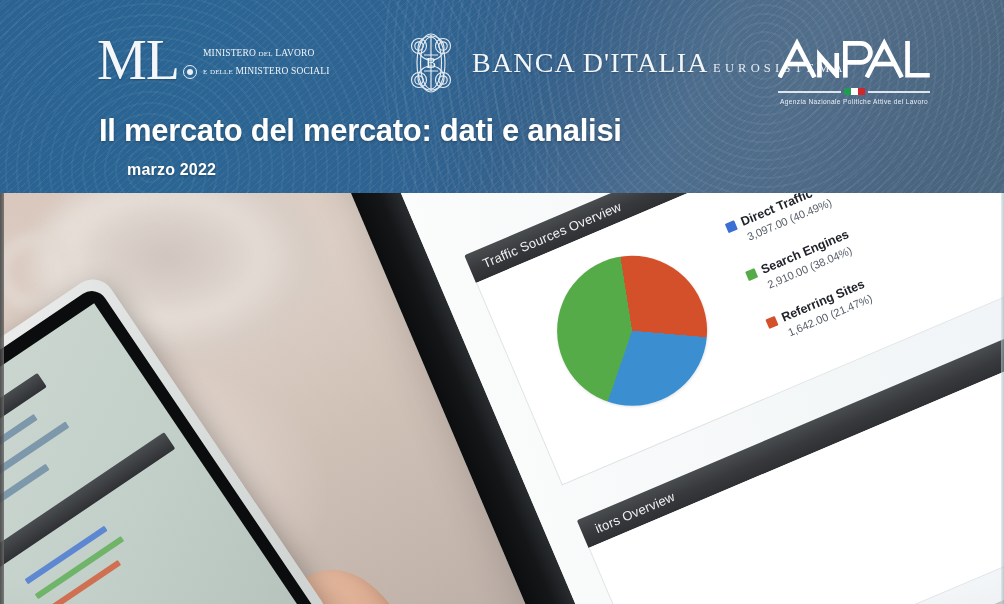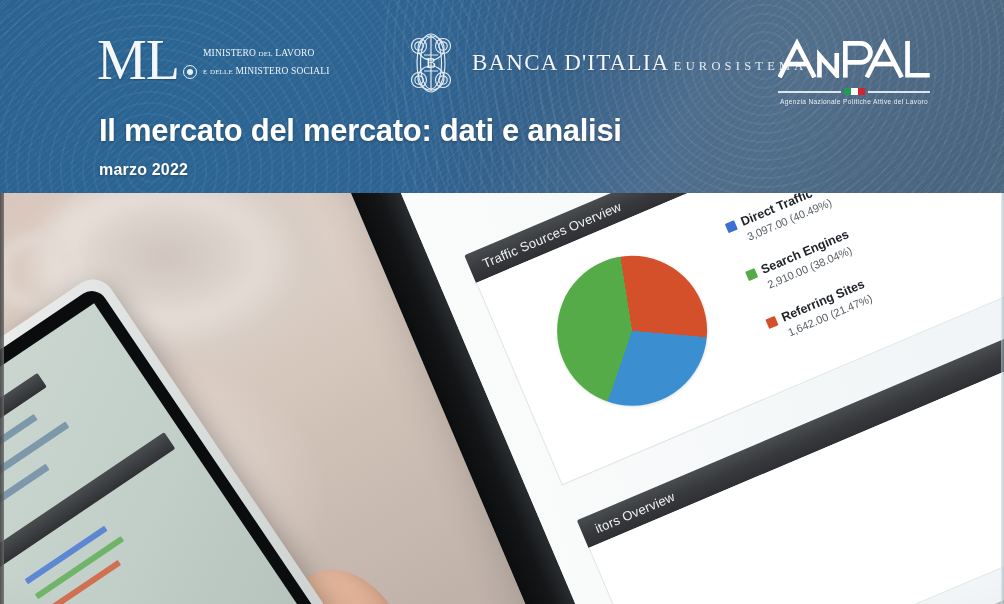--- a/index.html
+++ b/index.html
@@ -119,21 +119,21 @@
   #logo-ml .words .l1 { font-size:9.5px; letter-spacing:0.15px; white-space:nowrap; }
   #logo-ml .words .l2 { font-size:9.5px; letter-spacing:0.15px; white-space:nowrap; margin-top:1px;}
   #logo-ml .words .sc { font-variant:small-caps; }
 
   
   #logo-bi { left:400px; top:16px; display:flex; align-items:center; }
   #logo-bi .emblem { width:62px; height:62px; flex:none; margin-right:10px; }
   #logo-bi .txt { text-align:center; }
   #logo-bi .n1 {
     font-family:"Liberation Serif", serif;
-    font-size:23px; color:#f2f6fa; letter-spacing:1.2px;
+    font-size:28px; color:#f2f6fa; letter-spacing:1.2px;
     line-height:1.05;
     text-shadow:0 1px 2px rgba(0,0,0,0.22);
     white-space:nowrap;
   }
   #logo-bi .n2 {
     font-family:"Liberation Serif", serif;
     font-size:12.5px; color:#e7eef5; letter-spacing:4.2px;
     margin-top:2px; white-space:nowrap;
   }
 
@@ -162,20 +162,21 @@
   #main-title {
     font-size:31px; font-weight:bold; color:#ffffff;
     letter-spacing:-0.3px; line-height:1.1;
     text-shadow:0 1px 3px rgba(0,0,0,0.30);
     white-space:nowrap;
   }
   #sub-title {
     font-size:16px; font-weight:bold; color:#ffffff;
     margin-top:13px; letter-spacing:0.2px;
     text-shadow:0 1px 3px rgba(0,0,0,0.30);
+    margin-left:28px;
   }
 
   
   #photo {
     position:absolute; left:0; top:193px;
     width:1004px; height:411px;
     overflow:hidden;
     background:#cfd6d4;
   }
 

